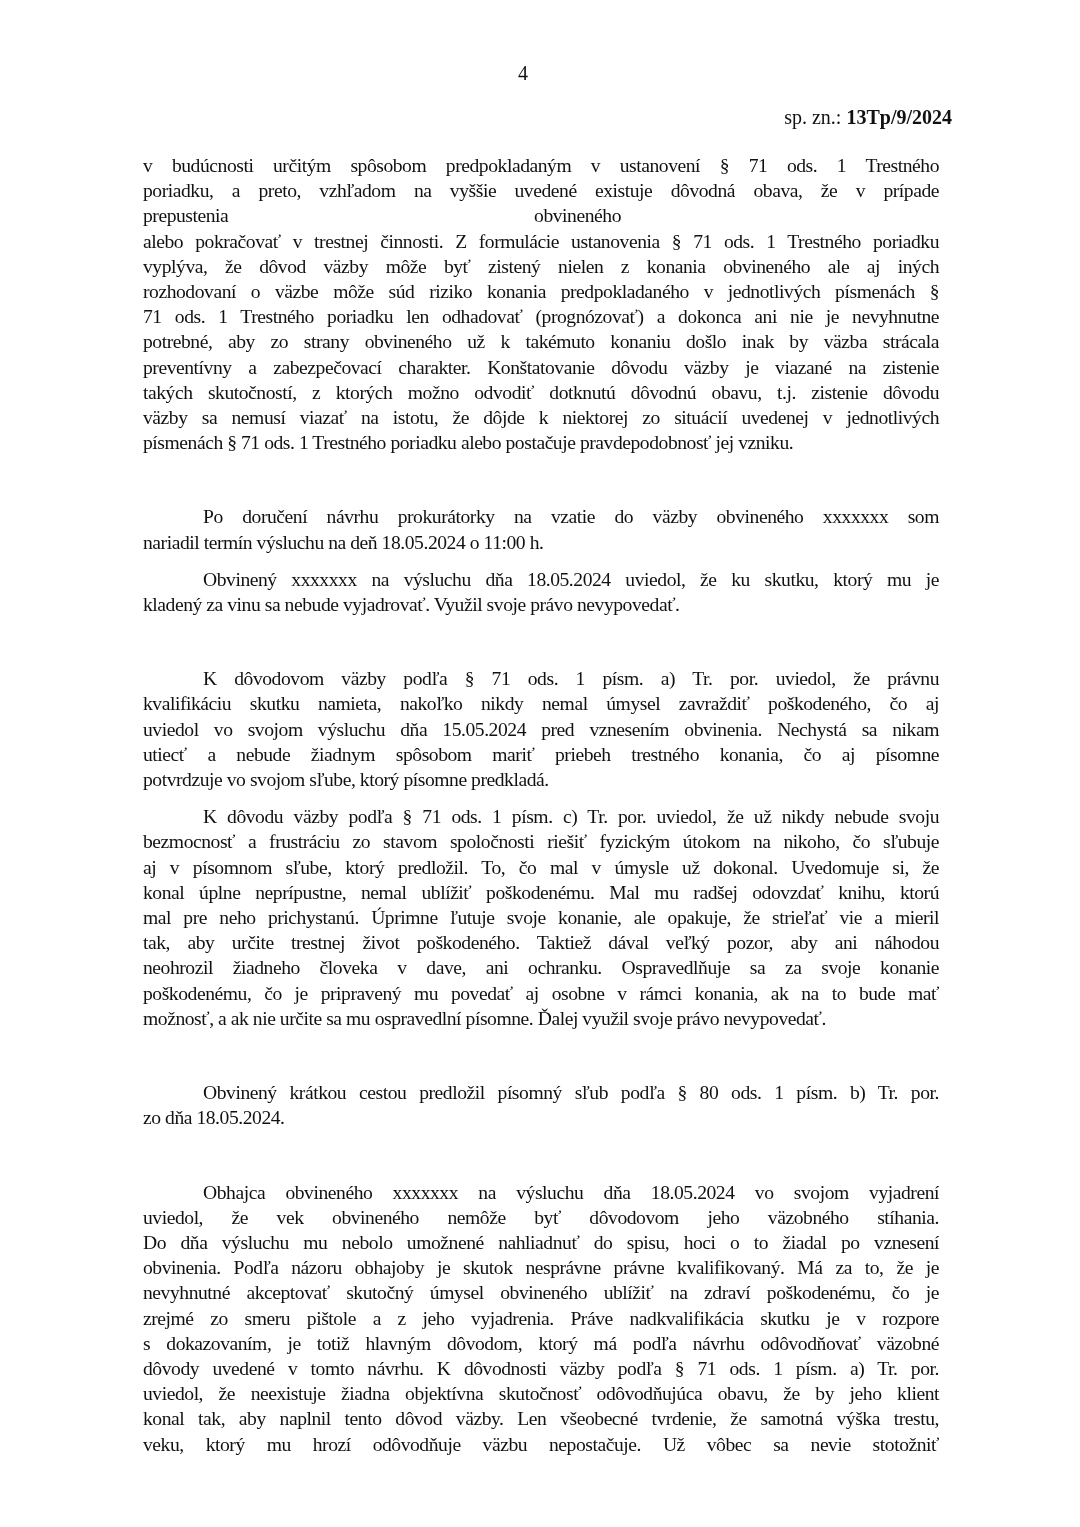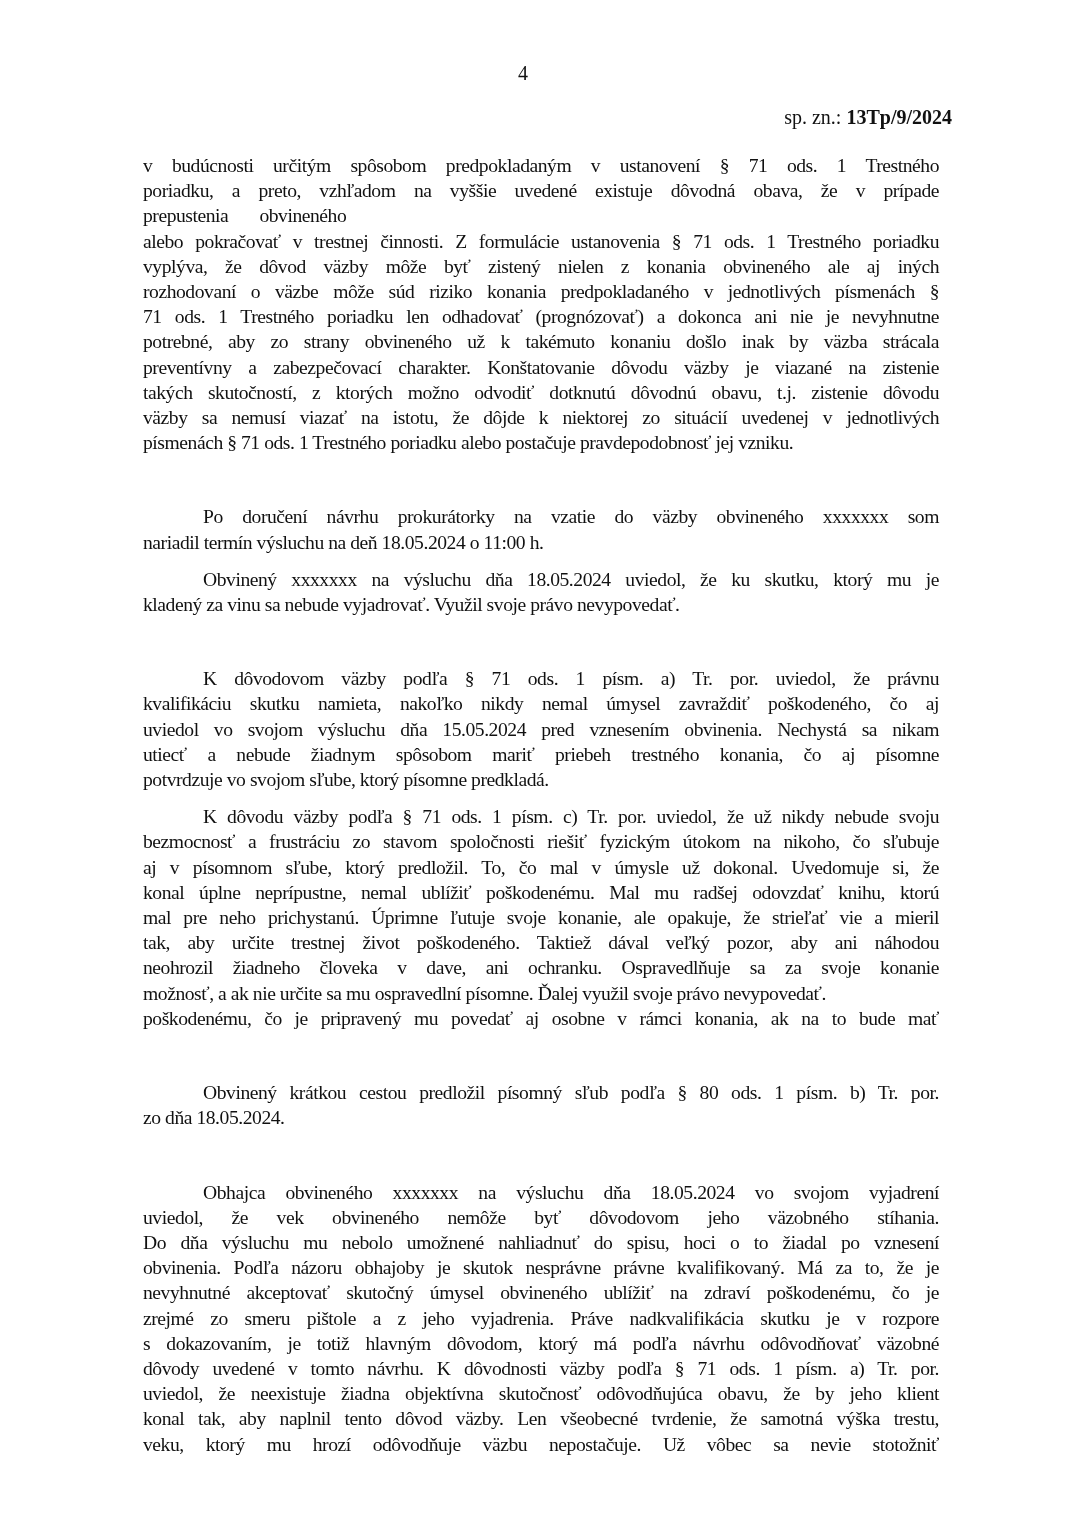--- a/index.html
+++ b/index.html
@@ -58,20 +58,21 @@
     .line {
       display: block;
       text-align: justify;
       text-align-last: justify;
       white-space: nowrap;
       overflow: visible;
     }
     .line.last { text-align-last: left; }
     .split-line {
       display: flex;
+      justify-content: space-between;
       gap: 31px;
     }
     .split-line .mid { margin-right: 318px; }
   </style>
 </head>
 <body>
 
 <div class="page">
   <div class="header">
     <span class="page-number">4</span>
@@ -117,22 +118,22 @@
         <span class="line last">potvrdzuje vo svojom sľube, ktorý písomne predkladá.</span>
       </div>
       <div class="para">
         <span class="line" style="padding-left: 60px;">K dôvodu väzby podľa § 71 ods. 1 písm. c) Tr. por. uviedol, že už nikdy nebude svoju</span>
         <span class="line">bezmocnosť a frustráciu zo stavom spoločnosti riešiť fyzickým útokom na nikoho, čo sľubuje</span>
         <span class="line">aj v písomnom sľube, ktorý predložil. To, čo mal v úmysle už dokonal. Uvedomuje si, že</span>
         <span class="line">konal úplne neprípustne, nemal ublížiť poškodenému. Mal mu radšej odovzdať knihu, ktorú</span>
         <span class="line">mal pre neho prichystanú. Úprimne ľutuje svoje konanie, ale opakuje, že strieľať vie a mieril</span>
         <span class="line">tak, aby určite trestnej život poškodeného. Taktiež dával veľký pozor, aby ani náhodou</span>
         <span class="line">neohrozil žiadneho človeka v dave, ani ochranku. Ospravedlňuje sa za svoje konanie</span>
+        <span class="line">poškodenému, čo je pripravený mu povedať aj osobne v rámci konania, ak na to bude mať</span>
         <span class="line last">možnosť, a ak nie určite sa mu ospravedlní písomne. Ďalej využil svoje právo nevypovedať.</span>
-        <span class="line">poškodenému, čo je pripravený mu povedať aj osobne v rámci konania, ak na to bude mať</span>
       </div>
       <div class="gap"></div>
       <div class="para">
         <span class="line" style="padding-left: 60px;">Obvinený krátkou cestou predložil písomný sľub podľa § 80 ods. 1 písm. b) Tr. por.</span>
         <span class="line last">zo dňa 18.05.2024.</span>
       </div>
       <div class="gap"></div>
       <div class="para">
         <span class="line" style="padding-left: 60px;">Obhajca obvineného xxxxxxx na výsluchu dňa 18.05.2024 vo svojom vyjadrení</span>
         <span class="line">uviedol, že vek obvineného nemôže byť dôvodovom jeho väzobného stíhania.</span>

